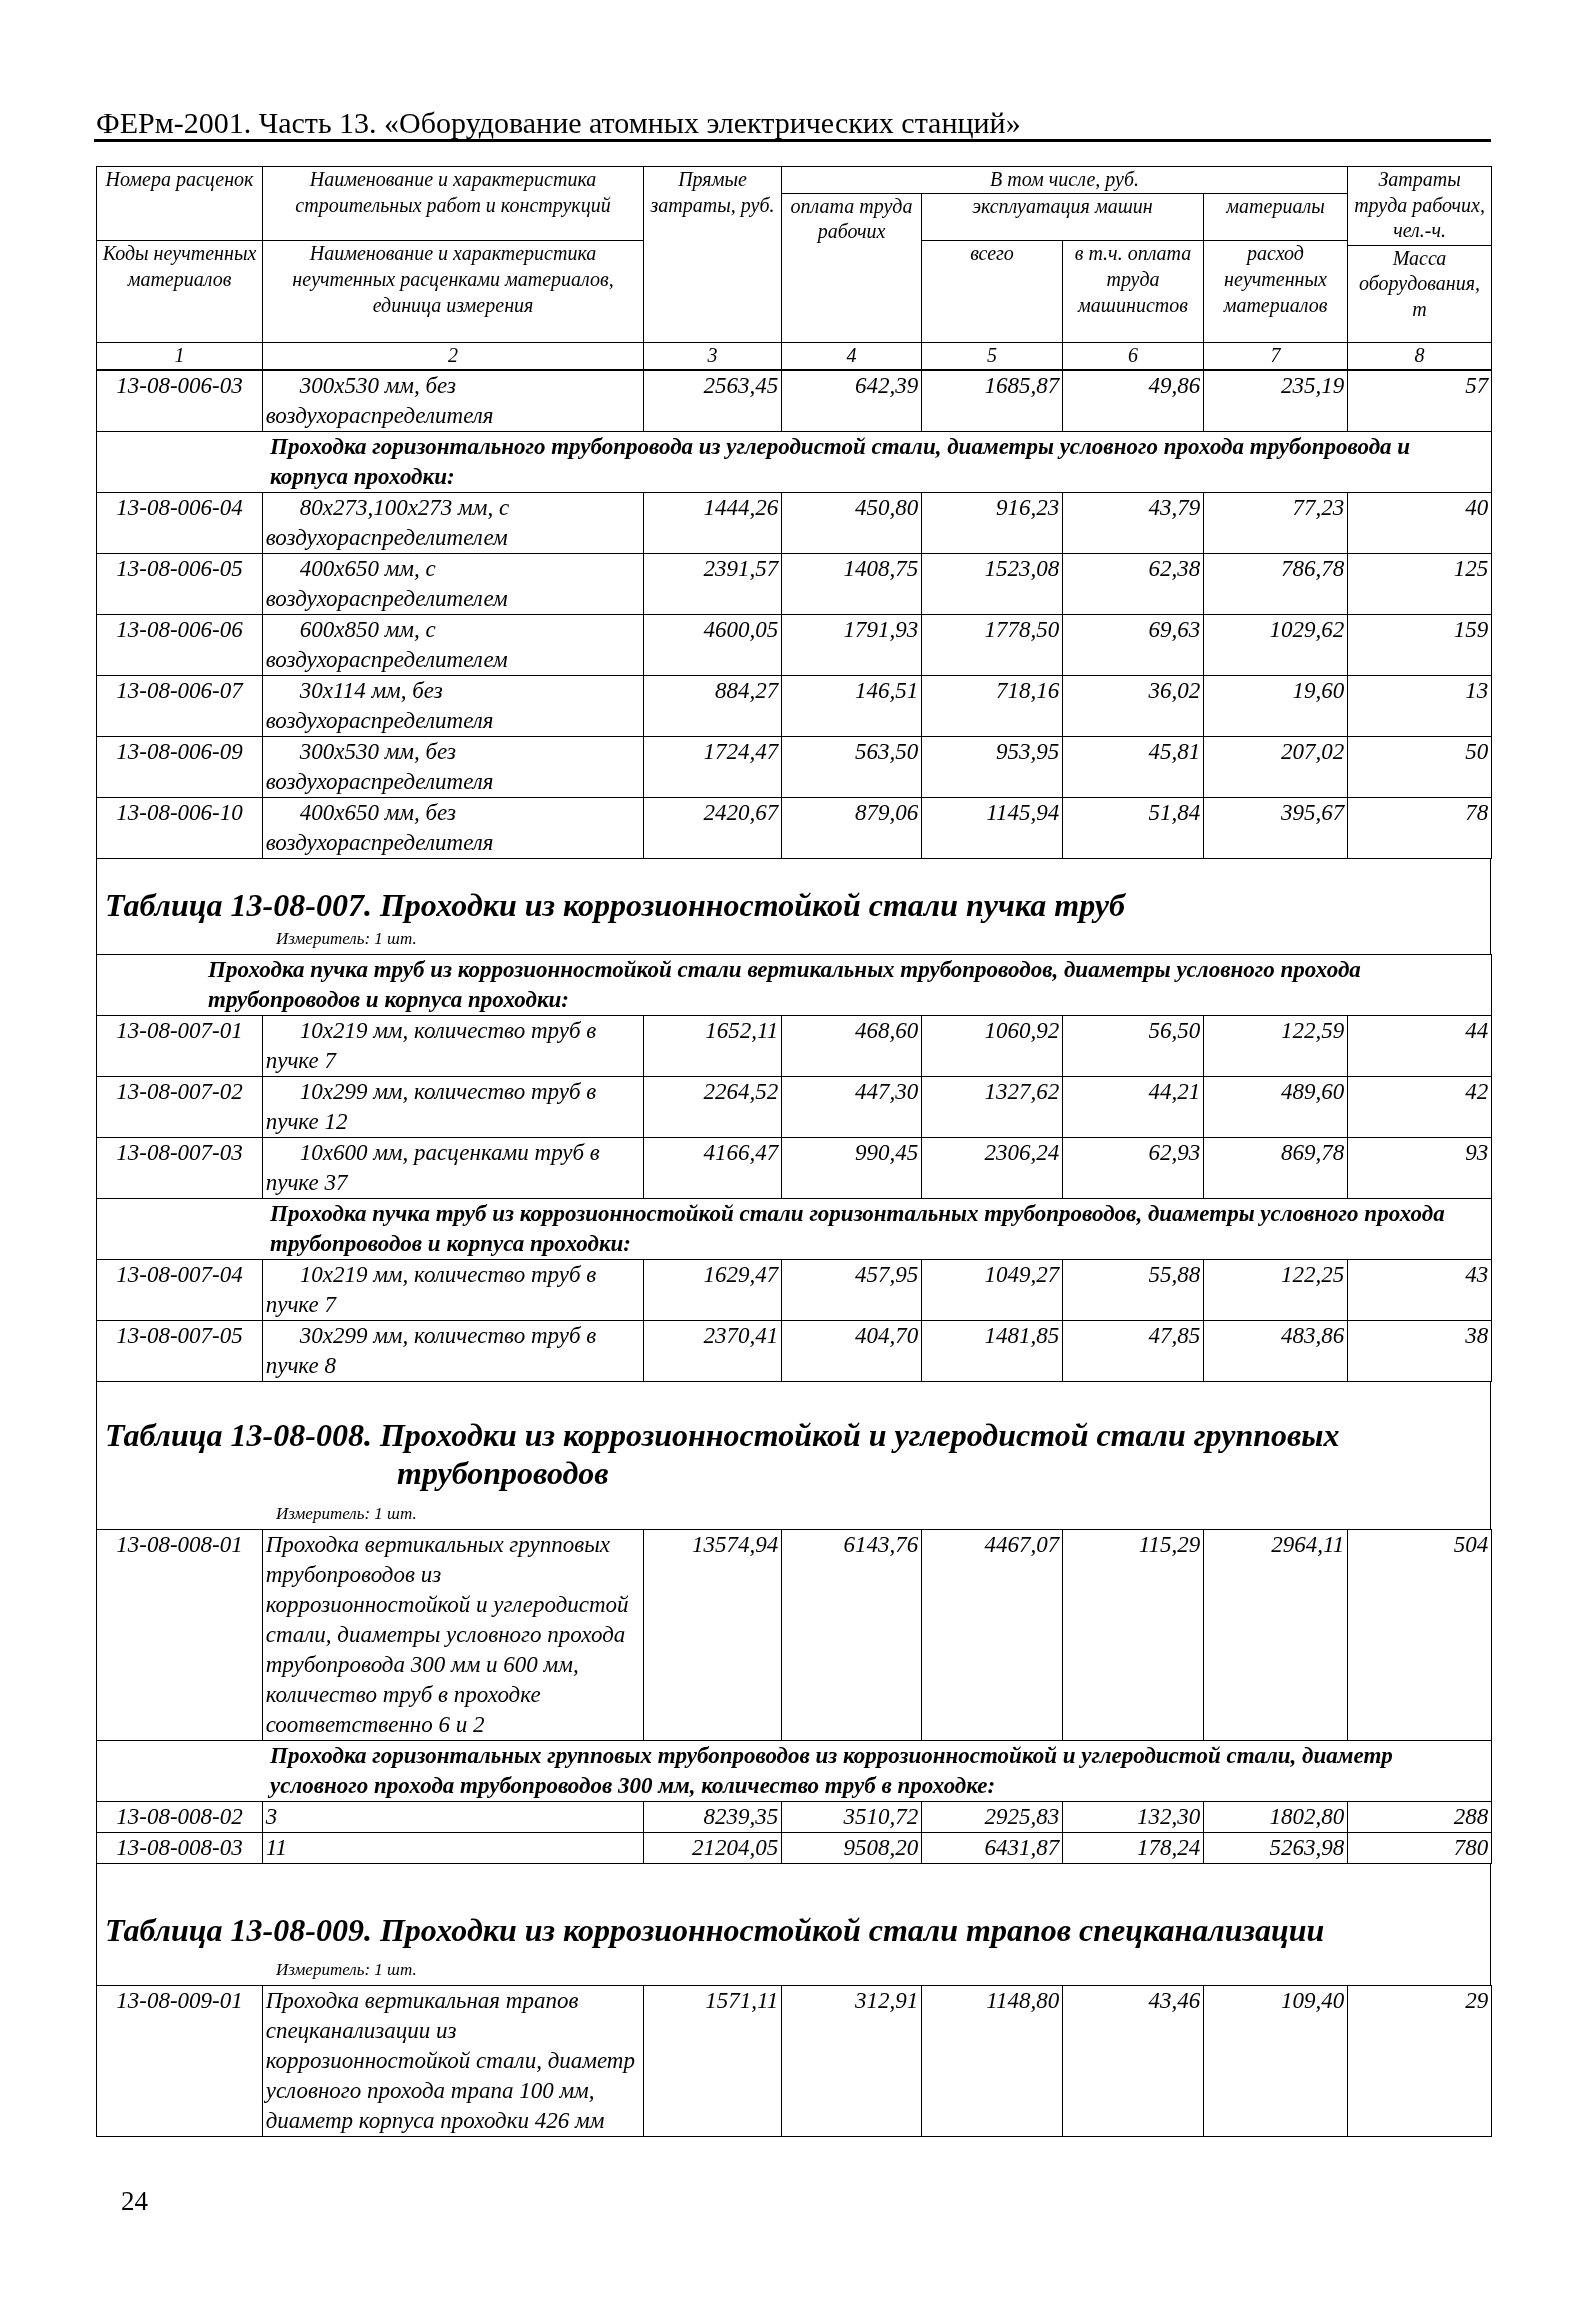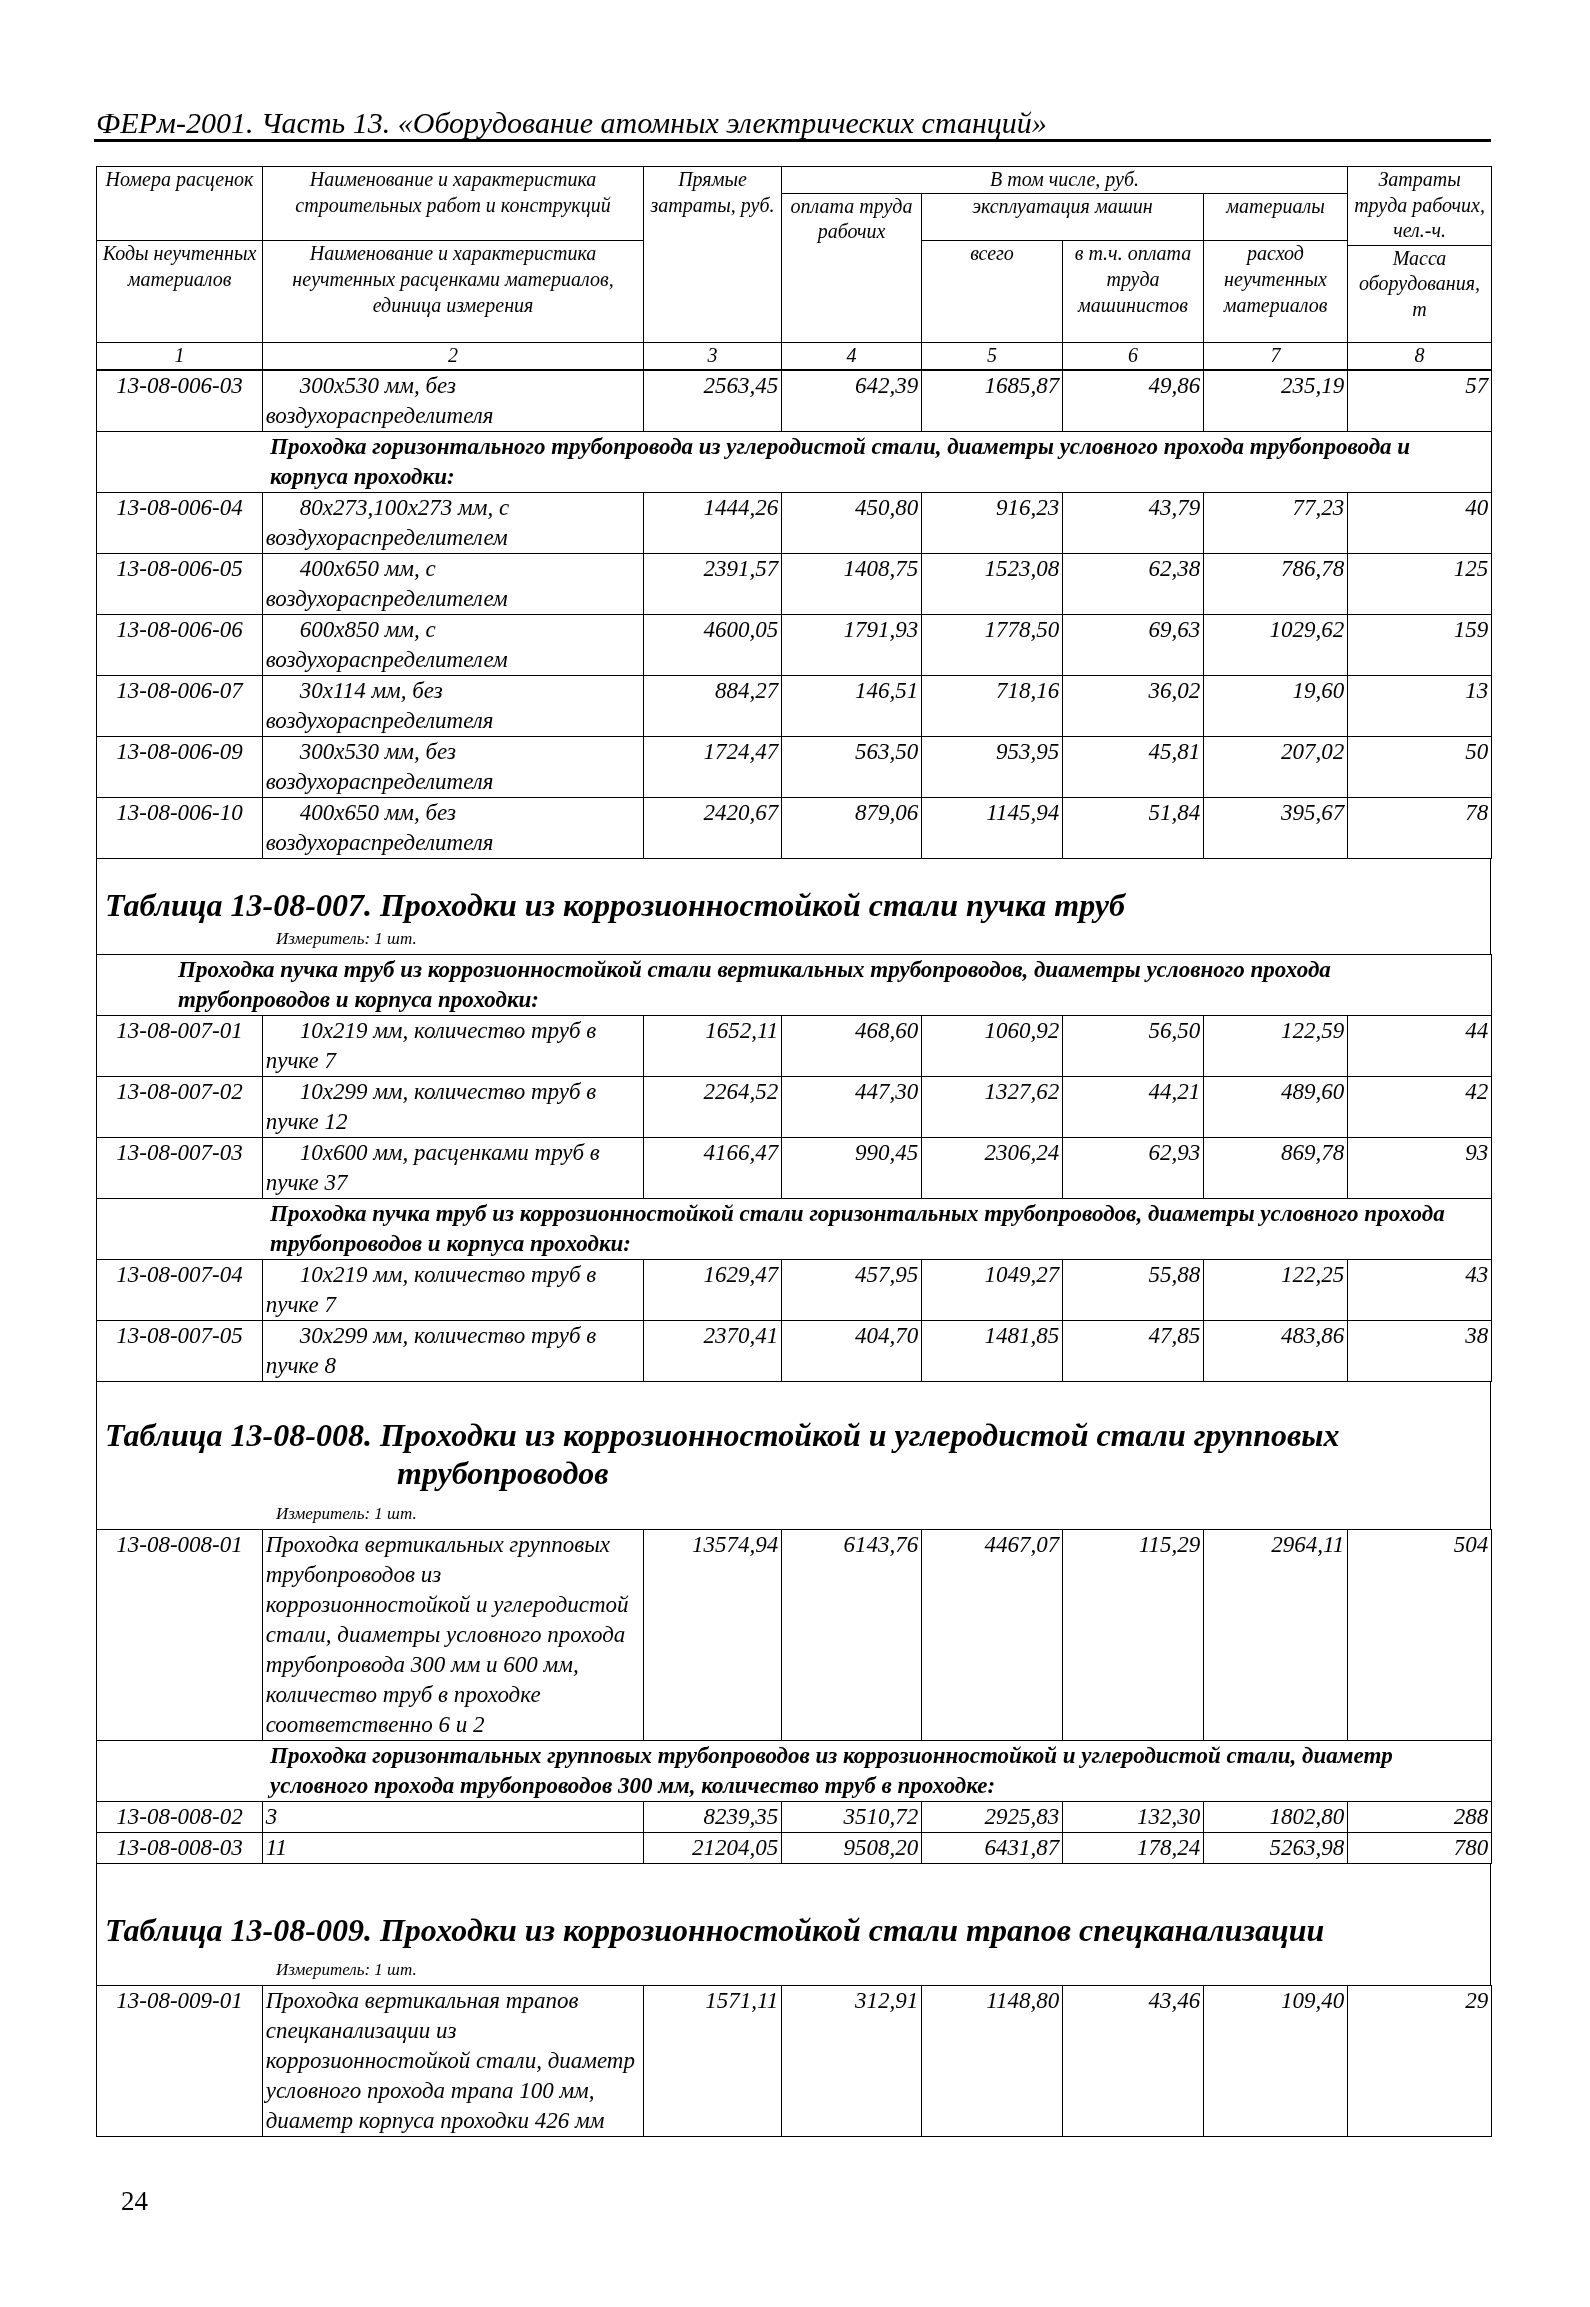--- a/index.html
+++ b/index.html
@@ -1,18 +1,18 @@
 <!DOCTYPE html>
 <html style="font-size:10.8px"><head>
 <meta charset="utf-8">
 <style>
   html, body { margin: 0; padding: 0; background: #ffffff; }
   body { width: 1591px; height: 2307px; position: relative; overflow: hidden;
          font-family: "Liberation Serif", "DejaVu Serif", serif; color: #000; }
-  .page-header { position: absolute; left: 96px; top: 106px; font-size: 30px; letter-spacing: 0px; font-style: italic; }
+  .page-header { position: absolute; left: 96px; top: 106px; font-size: 30px; letter-spacing: 0px; }
   .header-rule { position: absolute; left: 94px; top: 139px; width: 1397px; height: 2.7px; background: #000; }
   .frame { position: absolute; left: 96px; top: 166px; width: 1395px; font-style: italic; }
   table.grid { border-collapse: collapse; width: 1395px; table-layout: fixed; font-size: 23px; line-height: 30px; }
   table.grid td { border: 1.3px solid #000; padding: 0 2.7px; vertical-align: top; }
   .thick-top td { border-top: 2.7px solid #000; }
   .hdr td { text-align: center; vertical-align: middle; font-size: 20px; line-height: 25.6px; }
   .num { text-align: right; }
   .code { text-align: center; }
   .desc { padding-left: 5.4px; }
   .desc .first { padding-left: 34px; display:block; }
@@ -180,21 +180,21 @@
         <col style="width:381px">
         <col style="width:138px">
         <col style="width:140px">
     <col style="width:141px">
         <col style="width:141px">
         <col style="width:144px">
         <col style="width:144px">
   </colgroup>
   <tbody>
         <tr class="group thick-top">
-    <td colspan="8" class="gtext" style="padding-left:81px">Проходка пучка труб из коррозионностойкой стали вертикальных трубопроводов, диаметры условного прохода трубопроводов и корпуса проходки:</td>
+    <td colspan="8" class="gtext" style="padding-left:111px">Проходка пучка труб из коррозионностойкой стали вертикальных трубопроводов, диаметры условного прохода трубопроводов и корпуса проходки:</td>
   </tr>
   </tbody>
       <tbody id="t007-rows1">
         <tr class="thick-top">
           <td class="code">13-08-007-01</td>
           <td class="desc"><span class="first">10х219 мм, количество труб в</span><span>пучке 7</span></td>
           <td class="num">1652,11</td>
           <td class="num">468,60</td>
           <td class="num">1060,92</td>
           <td class="num">56,50</td>

